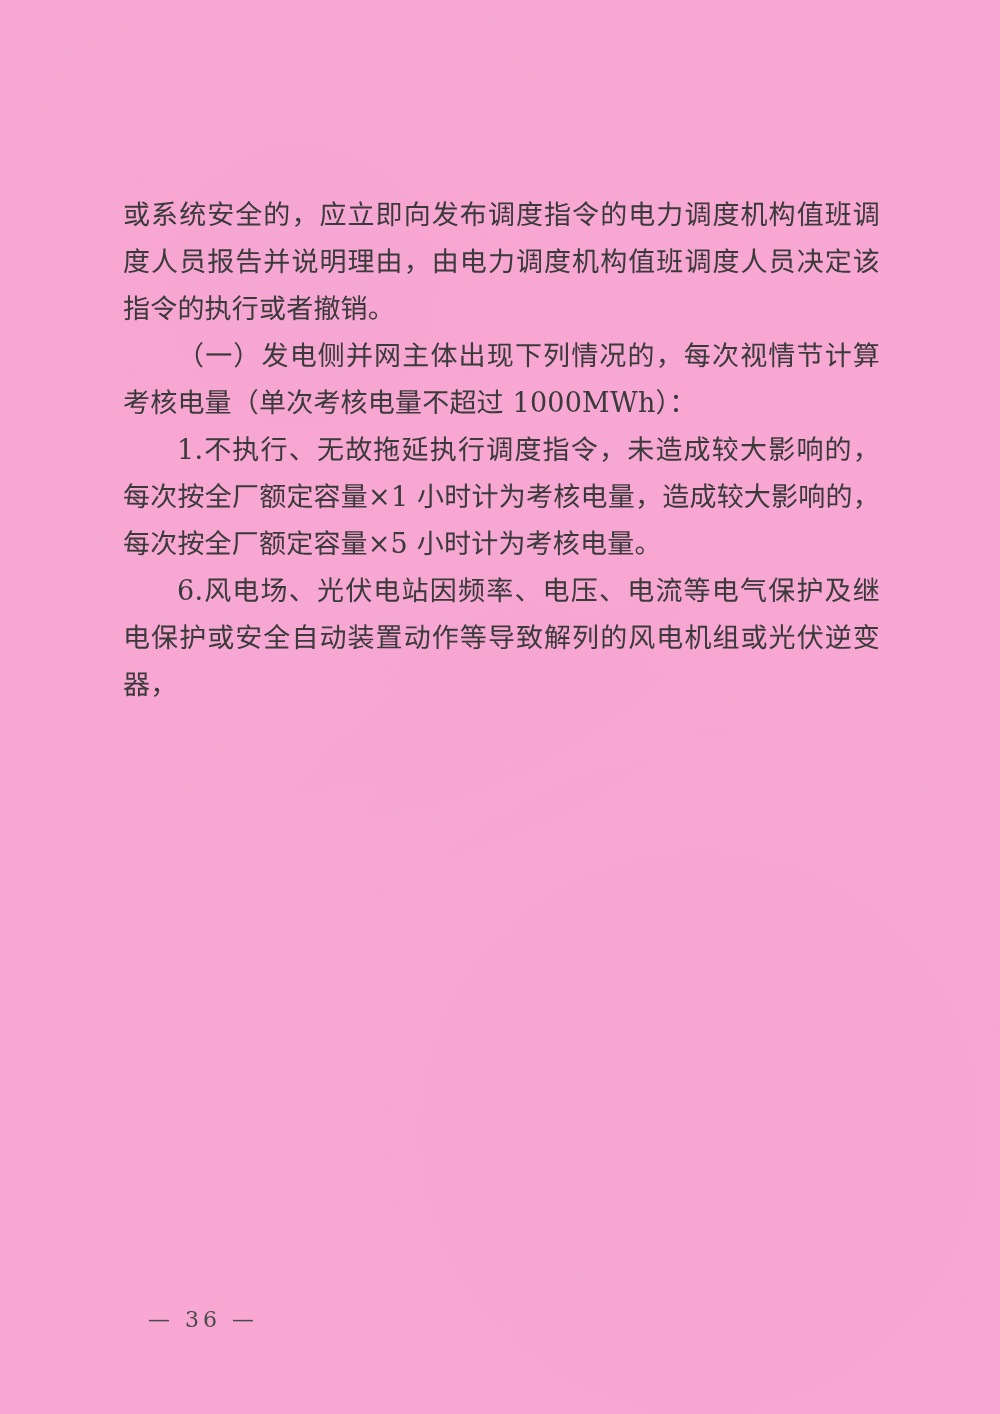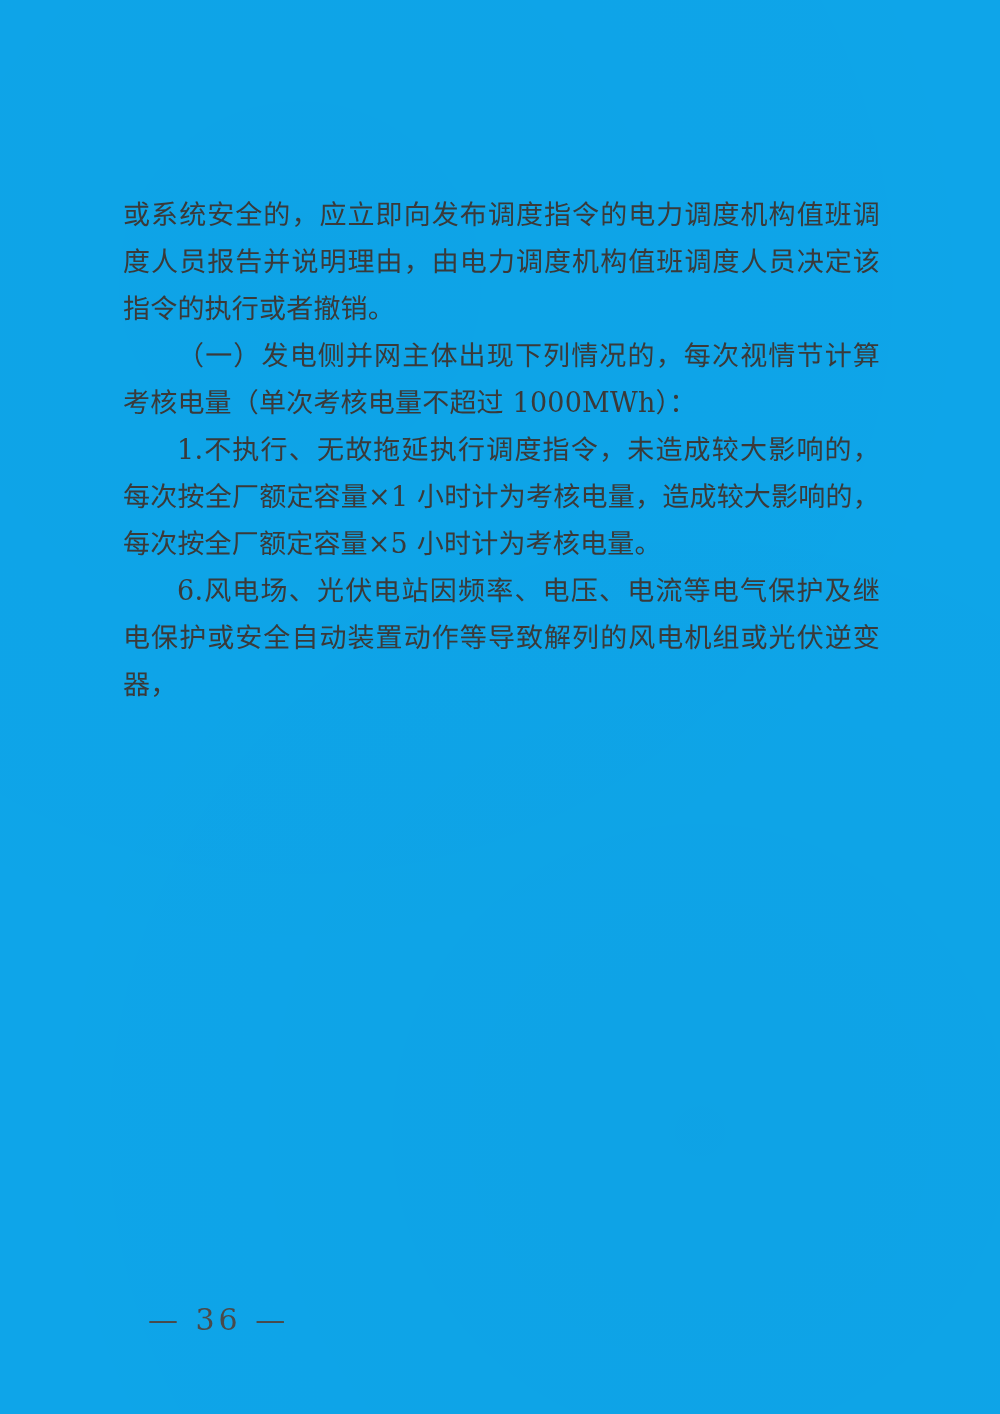--- a/index.html
+++ b/index.html
@@ -4,21 +4,21 @@
 <style>
   html, body {
     margin: 0;
     padding: 0;
     background: #ffffff;
   }
   .page {
     position: relative;
     width: 1000px;
     height: 1414px;
-    background: #0ea5e9;
+    background: #f9a8d4;
     overflow: hidden;
     font-family: "DejaVu Serif", "Liberation Serif", serif;
   }
   
   .page::before {
     content: "";
     position: absolute;
     inset: 0;
     background:
       radial-gradient(circle at 30% 20%, rgba(0,0,0,0.012), transparent 60%),
@@ -39,21 +39,21 @@
     text-align: justify;
     letter-spacing: 0.2px;
   }
   .text-block p.indent {
     text-indent: 2em;
   }
   .page-number {
     position: absolute;
     left: 148px;
     top: 1300px;
-    font-size: 30px;
+    font-size: 22px;
     line-height: 40px;
     color: #4a4a4a;
     letter-spacing: 4px;
   }
 </style>
 </head>
 <body>
 
 <div class="page">
 

